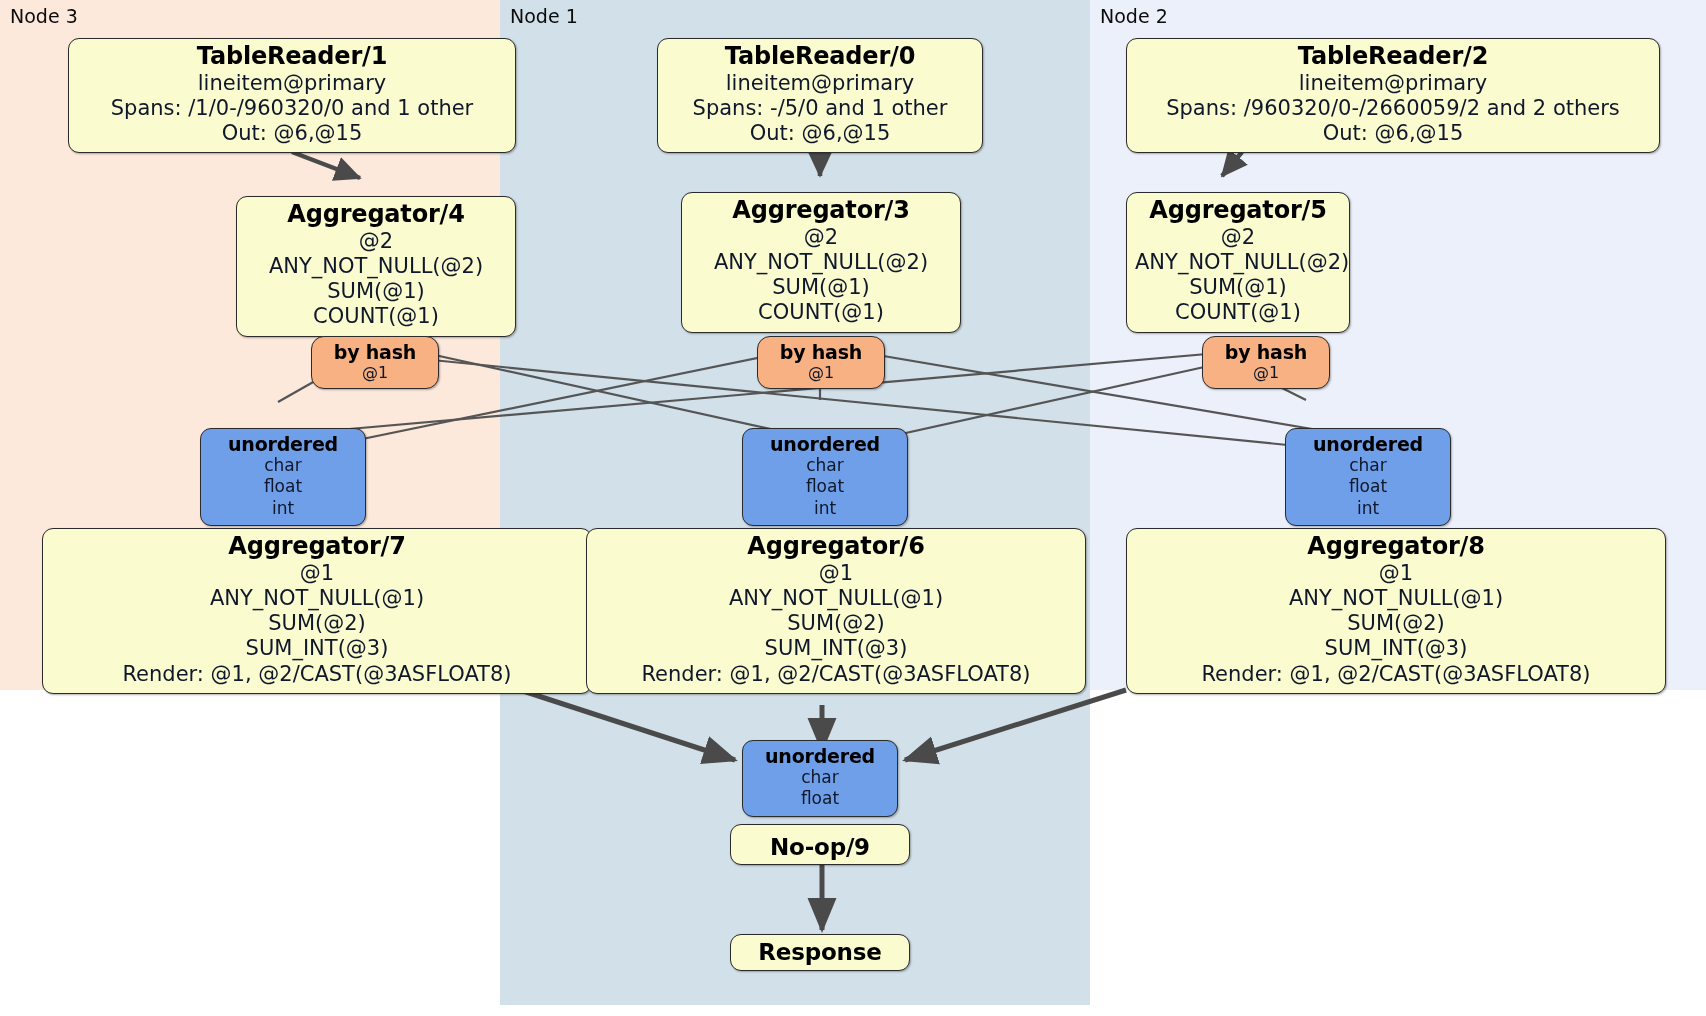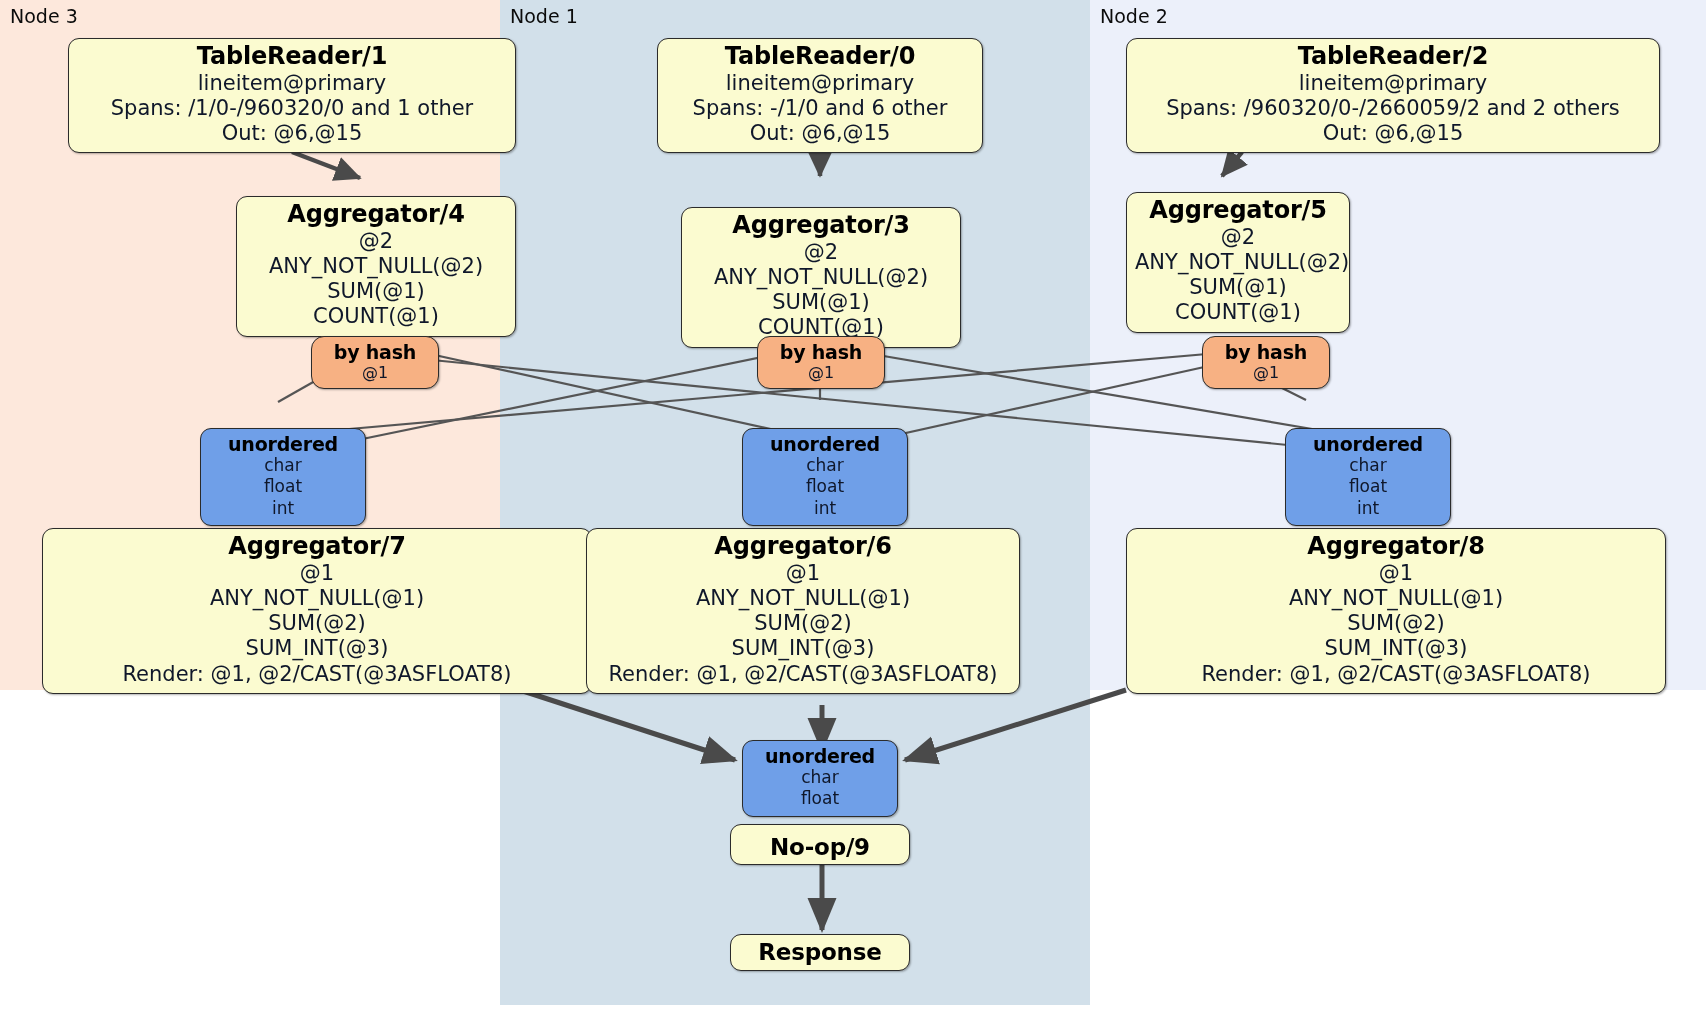--- a/index.html
+++ b/index.html
@@ -145,40 +145,40 @@
   <div class="nodebox proc" style="left:68px; top:38px; width:448px;padding-left:8px;">
     <div class="title">TableReader/1</div>
     <div class="sub">lineitem@primary</div>
     <div class="sub">Spans: /1/0-/960320/0 and 1 other</div>
     <div class="sub">Out: @6,@15</div>
   </div>
 
   <div class="nodebox proc" style="left:657px; top:38px; width:326px;">
     <div class="title">TableReader/0</div>
     <div class="sub">lineitem@primary</div>
-    <div class="sub">Spans: -/1/0 and 6 other</div>
+    <div class="sub">Spans: -/5/0 and 1 other</div>
     <div class="sub">Out: @6,@15</div>
   </div>
 
   <div class="nodebox proc" style="left:1126px; top:38px; width:534px;">
     <div class="title">TableReader/2</div>
     <div class="sub">lineitem@primary</div>
     <div class="sub">Spans: /960320/0-/2660059/2 and 2 others</div>
     <div class="sub">Out: @6,@15</div>
   </div>
 
   <div class="nodebox proc" style="left:236px; top:196px; width:280px;">
     <div class="title">Aggregator/4</div>
     <div class="sub">@2</div>
     <div class="sub">ANY_NOT_NULL(@2)</div>
     <div class="sub">SUM(@1)</div>
     <div class="sub">COUNT(@1)</div>
   </div>
 
-  <div class="nodebox proc" style="left:681px; top:192px; width:280px;margin-top:15px;">
+  <div class="nodebox proc" style="left:681px; top:192px; width:280px;">
     <div class="title">Aggregator/3</div>
     <div class="sub">@2</div>
     <div class="sub">ANY_NOT_NULL(@2)</div>
     <div class="sub">SUM(@1)</div>
     <div class="sub">COUNT(@1)</div>
   </div>
 
   <div class="nodebox proc" style="left:1126px; top:192px; width:224px;">
     <div class="title">Aggregator/5</div>
     <div class="sub">@2</div>
@@ -225,21 +225,21 @@
 
   <div class="nodebox proc" style="left:42px; top:528px; width:550px;">
     <div class="title">Aggregator/7</div>
     <div class="sub">@1</div>
     <div class="sub">ANY_NOT_NULL(@1)</div>
     <div class="sub">SUM(@2)</div>
     <div class="sub">SUM_INT(@3)</div>
     <div class="sub">Render: @1, @2/CAST(@3ASFLOAT8)</div>
   </div>
 
-  <div class="nodebox proc" style="left:586px; top:528px; width:434px;">
+  <div class="nodebox proc" style="left:586px; top:528px; width:500px;">
     <div class="title">Aggregator/6</div>
     <div class="sub">@1</div>
     <div class="sub">ANY_NOT_NULL(@1)</div>
     <div class="sub">SUM(@2)</div>
     <div class="sub">SUM_INT(@3)</div>
     <div class="sub">Render: @1, @2/CAST(@3ASFLOAT8)</div>
   </div>
 
   <div class="nodebox proc" style="left:1126px; top:528px; width:540px;">
     <div class="title">Aggregator/8</div>

